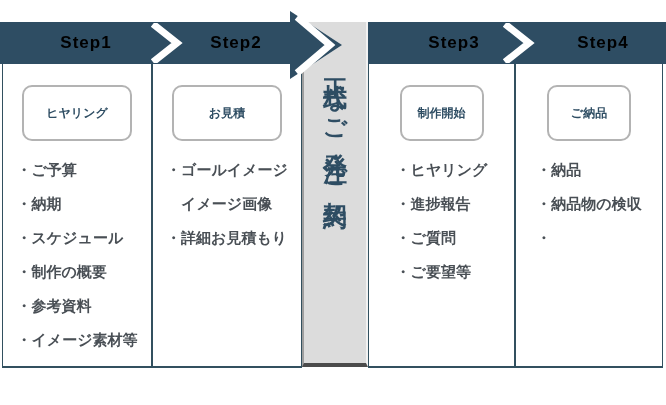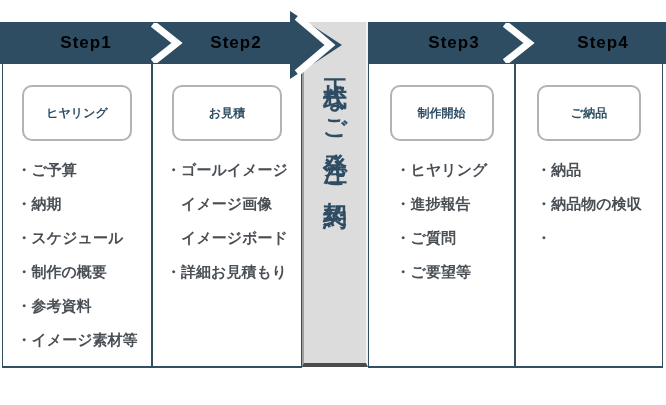--- a/index.html
+++ b/index.html
@@ -28,21 +28,21 @@
   
   .col{position:absolute;top:64px;height:304px;background:#ffffff;box-sizing:border-box;
     border:1px solid #32505f;border-top:none;border-bottom-width:2px;z-index:1;}
   .c1{left:2px;width:150px;}
   .c2{left:152px;width:150px;text-align:center;}
   .c3{left:368px;width:147px;}
   .c4{left:515px;width:148px;}
   .stepbox{margin:21px auto 0;width:110px;height:56px;border:2px solid #b3b3b3;border-radius:10px;
     background:#ffffff;color:#2e4d63;font-size:12px;box-sizing:border-box;
     display:flex;align-items:center;justify-content:center;}
-  .c3 .stepbox,.c4 .stepbox{width:104px;}
+  .c3 .stepbox,.c4 .stepbox{width:84px;}
   .items{list-style:none;margin:12px auto 0;padding:0;width:max-content;
     color:#494f55;font-size:15px;}
   .items li{height:34px;line-height:34px;display:flex;white-space:nowrap;}
   .bul{flex:0 0 15px;width:15px;}
 </style>
 </head>
 <body>
 
 <div class="diagram">
 
@@ -105,24 +105,20 @@
     <ul class="items">
       <li>
           <span class="bul">・</span>
           <span>ゴールイメージ</span>
         </li>
       <li>
           <span class="bul"></span>
           <span>イメージ画像</span>
         </li>
       <li>
-          <span class="bul"></span>
-          <span>イメージボード</span>
-        </li>
-      <li>
           <span class="bul">・</span>
           <span>詳細お見積もり</span>
         </li>
     </ul>
   </div>
 
   <div class="col c3">
     <div class="stepbox">制作開始</div>
     <ul class="items">
       <li>

